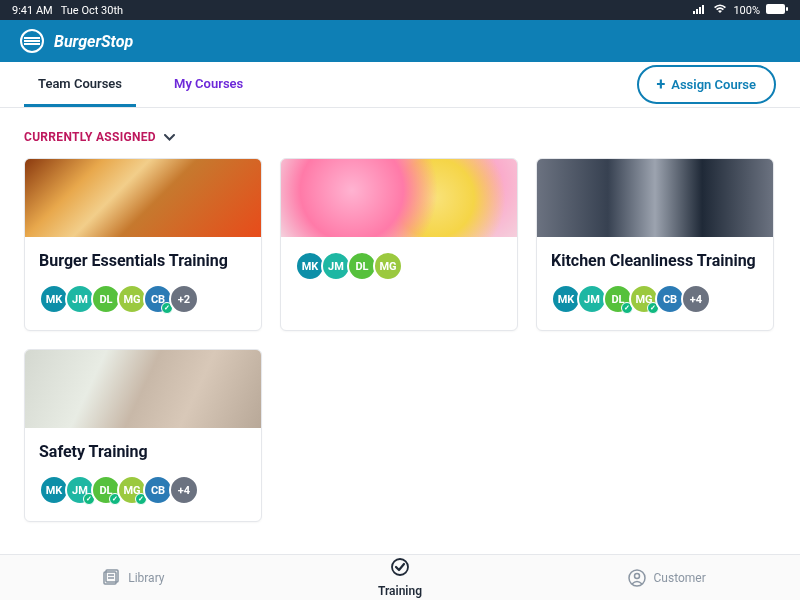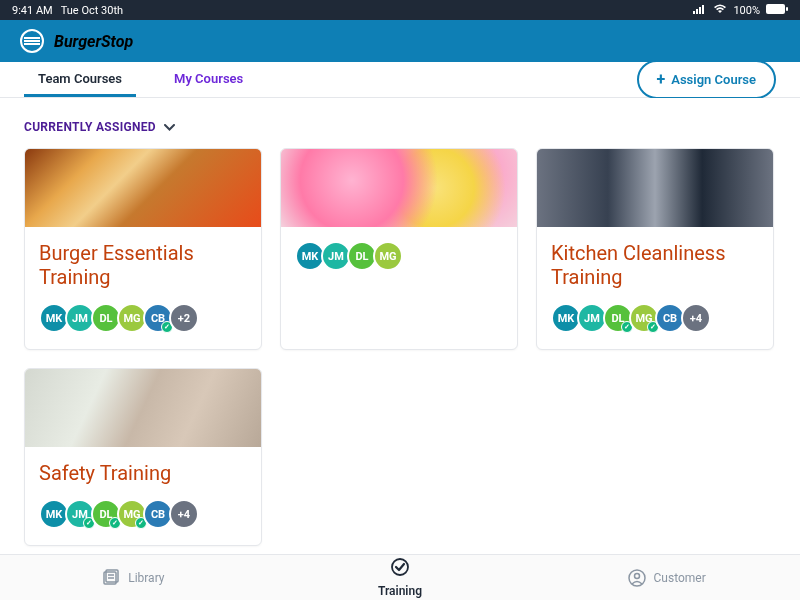--- a/index.html
+++ b/index.html
@@ -4,39 +4,39 @@
   <style>
     * { margin: 0; padding: 0; box-sizing: border-box; font-family: -apple-system, BlinkMacSystemFont, "Segoe UI", Roboto, sans-serif; }
     body { width: 800px; height: 600px; overflow: hidden; background: #fff; display: flex; flex-direction: column; }
     
     .status-bar { height: 20px; background: #1f2937; color: #fff; display: flex; justify-content: space-between; align-items: center; padding: 6px 12px; font-size: 11px; }
     .status-left { display: flex; gap: 8px; }
     .status-right { display: flex; gap: 6px; align-items: center; }
     
     .app-header { height: 42px; background: #0e7fb5; display: flex; align-items: center; padding: 0 20px; gap: 10px; }
     .logo-icon { width: 24px; height: 24px; }
-    .app-title { color: #000000; font-weight: 700; font-size: 16px; font-style: italic; }
-    
-    .tab-row { height: 36px; background: #fff; display: flex; align-items: center; padding: 0 24px; border-bottom: 1px solid #e5e7eb; }
+    .app-title { color: #ffffff; font-weight: 700; font-size: 16px; font-style: italic; }
+    
+    .tab-row { height: 46px; background: #fff; display: flex; align-items: center; padding: 0 24px; border-bottom: 1px solid #e5e7eb; }
     .tab { padding: 0 14px; height: 100%; display: flex; align-items: center; font-size: 13px; font-weight: 600; color: #6d28d9; cursor: pointer; border-bottom: 3px solid transparent; }
     .tab.active { color: #1f2937; border-bottom-color: #0e7fb5; }
     .tab + .tab { margin-left: 24px; }
     .spacer { flex: 1; }
     .assign-btn { border: 2px solid #0e7fb5; color: #0e7fb5; background: #fff; border-radius: 22px; padding: 8px 18px; font-size: 13px; font-weight: 600; display: flex; align-items: center; gap: 6px; cursor: pointer; }
     .plus-icon { font-size: 16px; font-weight: 700; }
     
     .content { flex: 1; padding: 22px 24px; background: #fff; overflow-y: auto; }
-    .section-header { display: flex; align-items: center; gap: 8px; font-size: 12px; font-weight: 700; color: #4c1d95; letter-spacing: 0.3px; margin-bottom: 14px; cursor: pointer; }
+    .section-header { display: flex; align-items: center; gap: 8px; font-size: 12px; font-weight: 700; color: #be185d; letter-spacing: 0.3px; margin-bottom: 14px; cursor: pointer; }
     .chevron-down { font-size: 10px; }
     
     .card-grid { display: flex; flex-wrap: wrap; gap: 18px; }
     .course-card { width: 238px; border-radius: 6px; overflow: hidden; border: 1px solid #e5e7eb; background: #fff; box-shadow: 0 1px 2px rgba(0,0,0,0.04); cursor: pointer; }
     .card-image { width: 100%; height: 78px; background-size: cover; background-position: center; }
     .card-body { padding: 14px 14px 16px 14px; }
-    .card-title { font-size: 20px; font-weight: 400; color: #c2410c; margin-bottom: 14px; }
+    .card-title { font-size: 16px; font-weight: 700; color: #0f172a; margin-bottom: 14px; }
     .avatar-row { display: flex; }
     .avatar { width: 30px; height: 30px; border-radius: 50%; display: flex; align-items: center; justify-content: center; font-size: 11px; font-weight: 700; color: #fff; margin-left: -4px; position: relative; border: 2px solid #fff; }
     .avatar:first-child { margin-left: 0; }
     .badge-check { position: absolute; bottom: -2px; right: -2px; width: 12px; height: 12px; background: #10b981; border-radius: 50%; display: flex; align-items: center; justify-content: center; font-size: 7px; color: #fff; border: 1.5px solid #fff; }
     
     .bottom-nav { height: 46px; border-top: 1px solid #e5e7eb; display: flex; background: #fafafa; }
     .nav-item { flex: 1; display: flex; align-items: center; justify-content: center; gap: 8px; font-size: 12px; color: #8b96a3; cursor: pointer; }
     .nav-item.active { color: #1f2937; font-weight: 600; flex-direction: column; }
     .nav-icon { width: 18px; height: 18px; display: flex; align-items: center; justify-content: center; }
 

